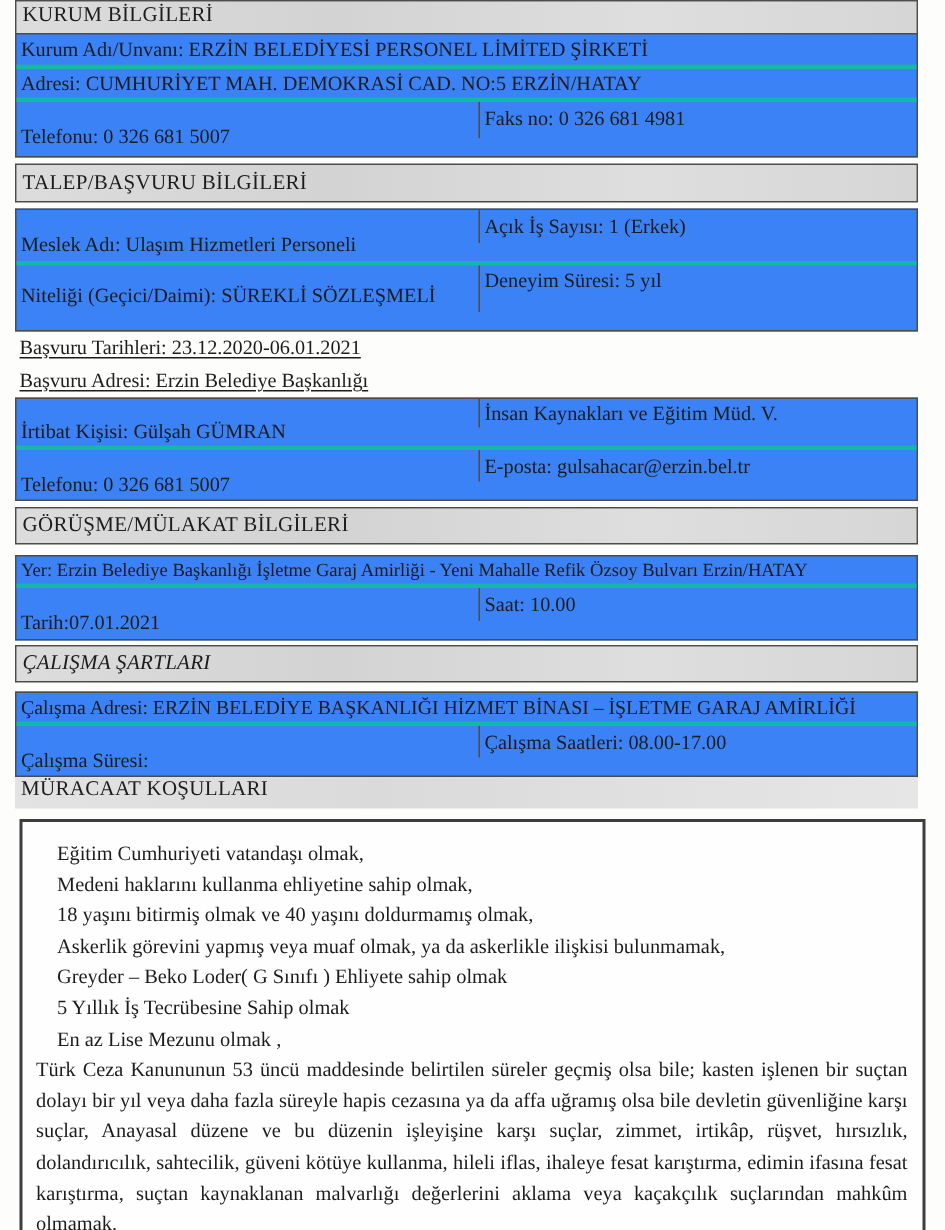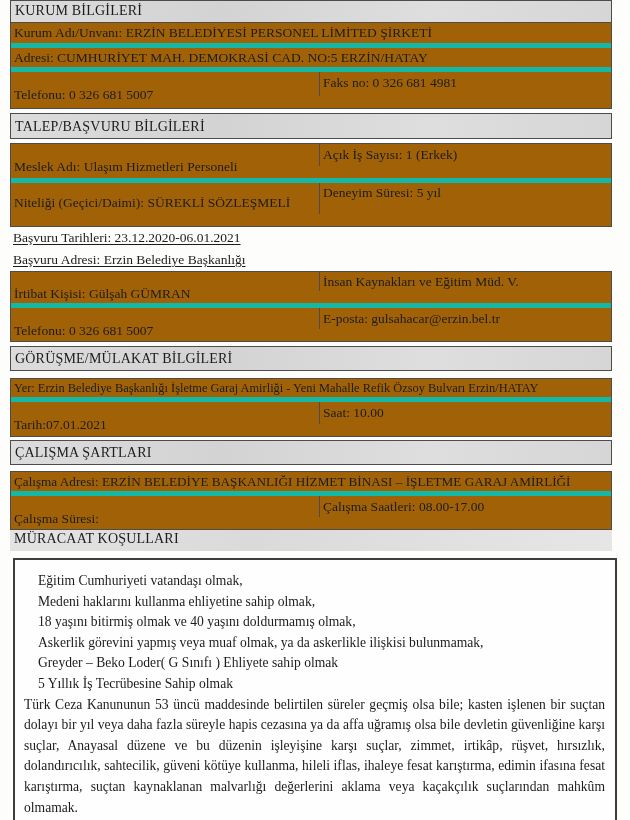--- a/index.html
+++ b/index.html
@@ -17,35 +17,35 @@
   .band {
     border: 1px solid #4c4c4c;
     background: linear-gradient(90deg,#dcdcdc 0%, #d3d3d3 35%, #dedede 70%, #d6d6d6 100%);
     font-size: 14px;
     padding: 2px 0 1px 4px;
     letter-spacing: 0.2px;
   }
   .band.kurum   { height: 23px; margin-top: 0; }
   .band.talep   { height: 26px; margin-top: 4px; padding-top: 5px; }
   .band.gorusme { height: 25px; margin-top: 4px; padding-top: 4px; }
-  .band.calisma { height: 25px; margin-top: 3px; padding-top: 4px; }
+  .band.calisma { height: 25px; margin-top: 3px; padding-top: 4px; font-style: italic; }
   .band.muracaat {
     height: 21px; margin-top: 0; border: none;
     background: linear-gradient(90deg,#e3e3e3 0%, #dadada 40%, #e6e6e6 100%);
     padding-top: 1px;
   }
 
   
-  .tbl { border: 1px solid #4c4c4c; background: #a16207; }
+  .tbl { border: 1px solid #4c4c4c; background: #3b82f6; }
   .tbl.t1 { margin-top: -1px; }
   .tbl.t2 { margin-top: 4px; }
   .tbl.t3 { margin-top: 1px; }
   .tbl.t4 { margin-top: 7px; }
   .tbl.t5 { margin-top: 6px; }
-  .tr { display: flex; border-top: 5px solid #14b8a6; }
+  .tr { display: flex; border-top: 3px solid #14b8a6; }
   .tr:first-child { border-top: none; }
   .td {
     font-size: 13.5px;
     padding: 2px 3px 1px 3px;
     white-space: nowrap;
     overflow: hidden;
   }
   .td.left  { width: 308px; flex: none; margin-top: 12px; }
   .td.right { flex: 1; border-left: 1px solid #4c4c4c; }
   .td.full  { flex: 1; }
@@ -163,17 +163,18 @@
 
   <div class="band muracaat">MÜRACAAT KOŞULLARI</div>
 
   <div class="reqbox">
     <div class="item">Eğitim Cumhuriyeti vatandaşı olmak,</div>
     <div class="item">Medeni haklarını kullanma ehliyetine sahip olmak,</div>
     <div class="item">18 yaşını bitirmiş olmak ve 40 yaşını doldurmamış olmak,</div>
     <div class="item">Askerlik görevini yapmış veya muaf olmak, ya da askerlikle ilişkisi bulunmamak,</div>
     <div class="item">Greyder – Beko Loder( G Sınıfı )  Ehliyete sahip olmak</div>
     <div class="item">5 Yıllık İş Tecrübesine Sahip olmak</div>
+    <div class="item">En az Lise Mezunu olmak ,</div>
     <div class="para">Türk Ceza Kanununun 53 üncü maddesinde belirtilen süreler geçmiş olsa bile; kasten işlenen bir suçtan dolayı bir yıl veya daha fazla süreyle hapis cezasına ya da affa uğramış olsa bile devletin güvenliğine karşı suçlar, Anayasal düzene ve bu düzenin işleyişine karşı suçlar, zimmet, irtikâp, rüşvet, hırsızlık, dolandırıcılık, sahtecilik, güveni kötüye kullanma, hileli iflas, ihaleye fesat karıştırma, edimin ifasına fesat karıştırma, suçtan kaynaklanan malvarlığı değerlerini aklama veya kaçakçılık suçlarından mahkûm olmamak.</div>
     <div class="item">Görevin özelliğine göre eğitim, yaş, tecrübe gibi özel şartları taşımak.</div>
   </div>
 
 </div>
 
 </body></html>

